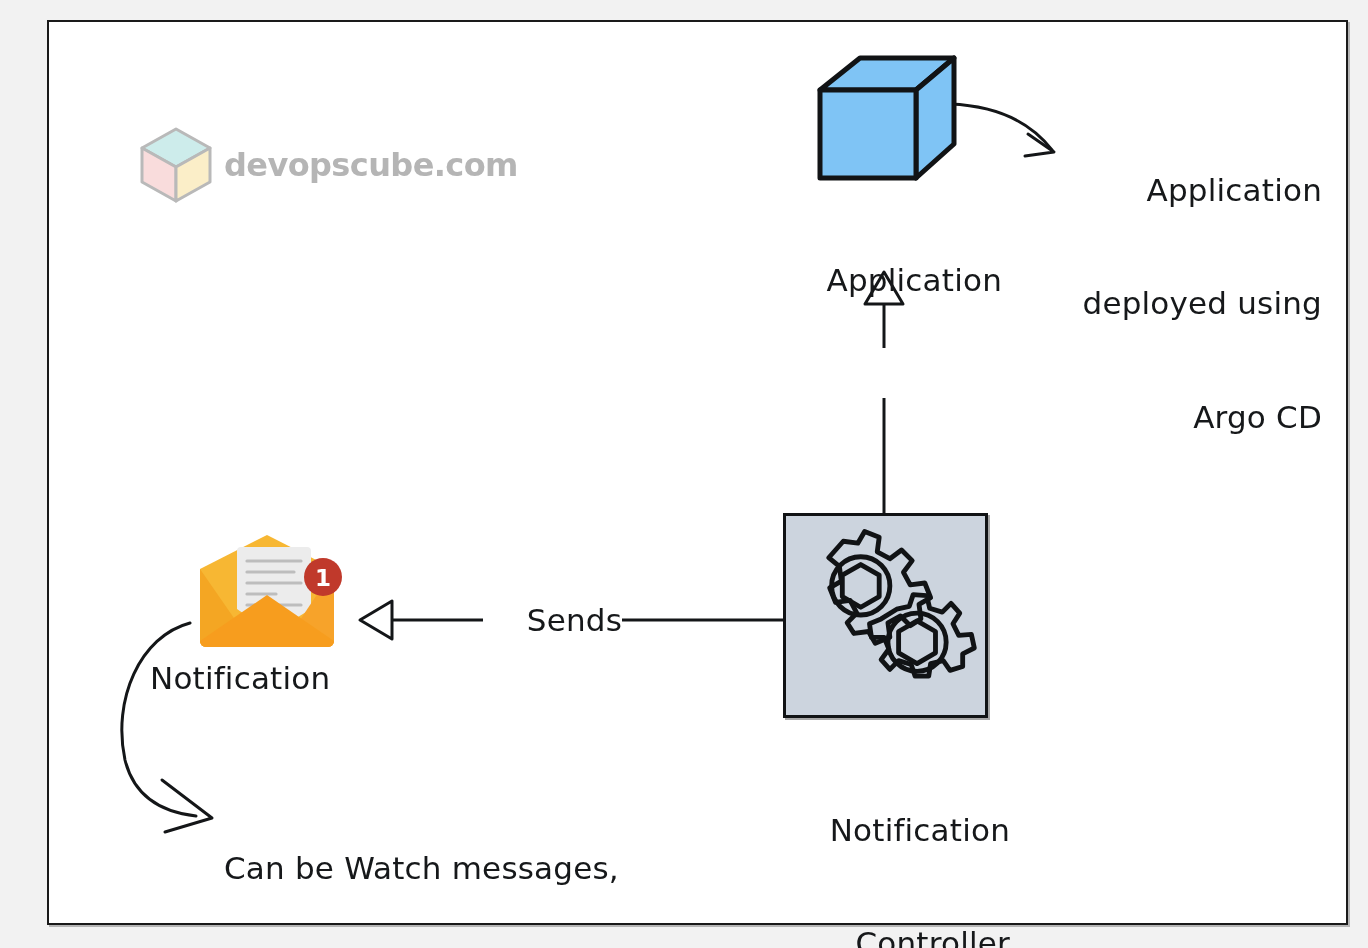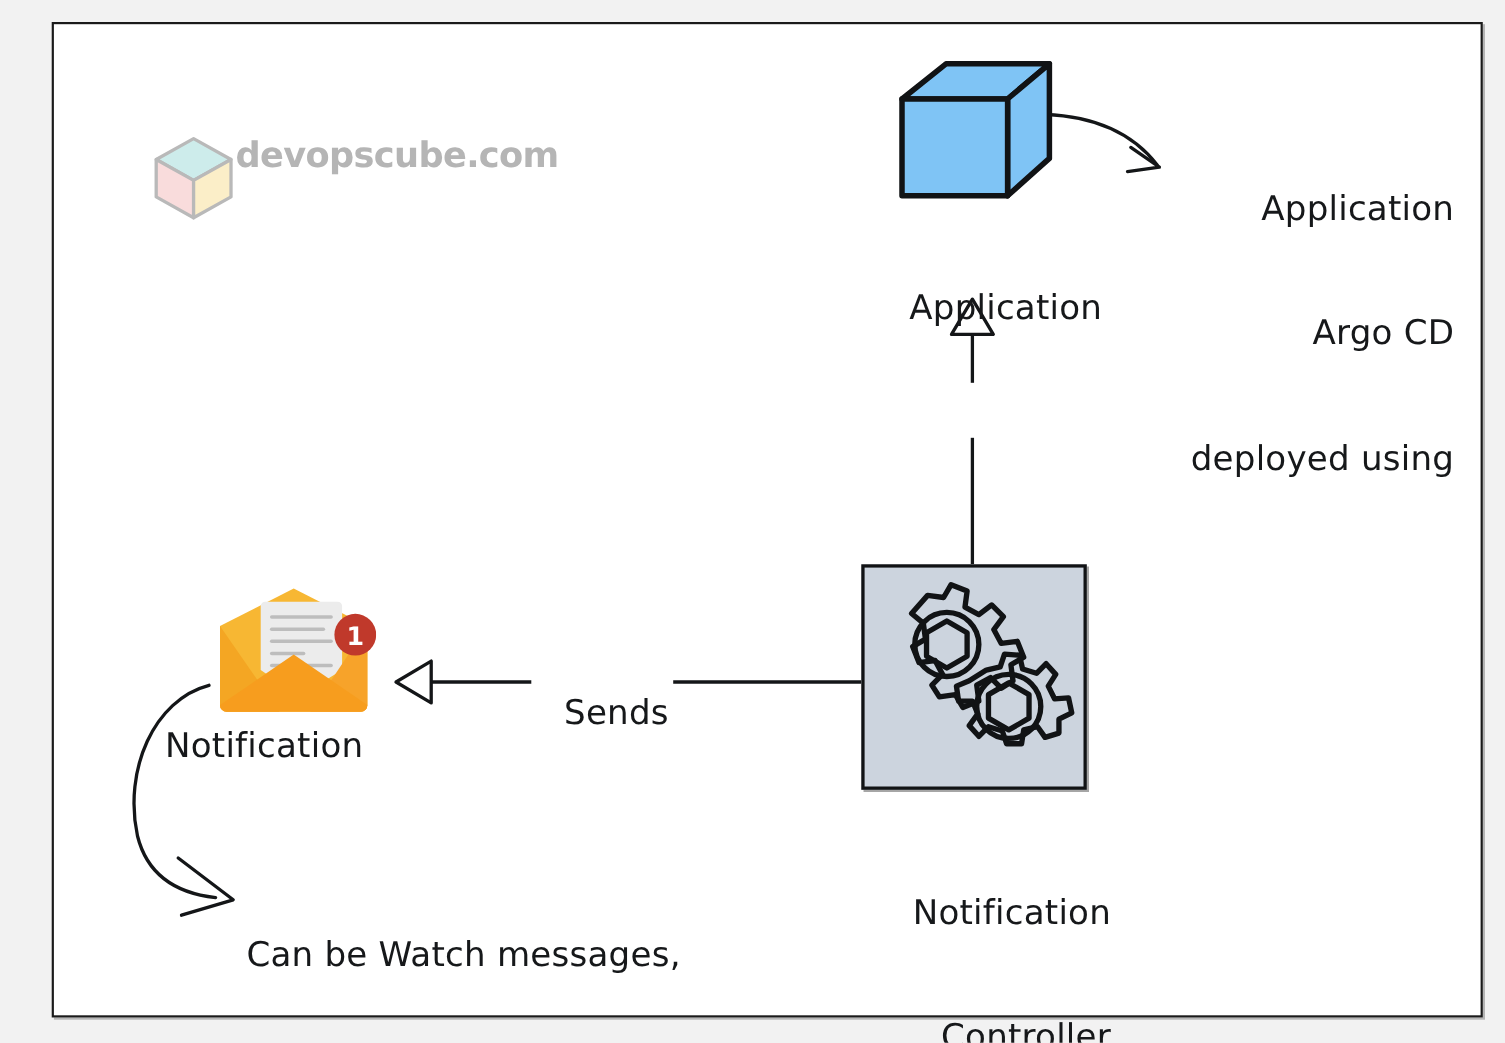--- a/index.html
+++ b/index.html
@@ -50,20 +50,22 @@
   }
 
   
   #logo-wrap {
     position: absolute;
     left: 138px;
     top: 122px;
     width: 360px;
     height: 86px;
     display: flex;
+    align-items: center;
+    gap: 10px;
   }
   #logo-cube {
     width: 76px;
     height: 80px;
     flex: 0 0 auto;
   }
   #logo-text {
     font-family: "DejaVu Sans", sans-serif;
     font-size: 32px;
     font-weight: 700;
@@ -97,26 +99,25 @@
   
   #watch-label {
     left: 716px;
     top: 355px;
     width: 336px;
     font-size: 31px;
   }
 
   
   #sends-label {
-    left: 478px;
+    left: 492px;
     top: 602px;
     width: 130px;
     font-size: 31px;
     background: #ffffff;
-    margin-top: 28px;
   }
 
   
   #ctrl-box {
     position: absolute;
     left: 783px;
     top: 513px;
     width: 205px;
     height: 205px;
     background: #ccd4de;
@@ -206,22 +207,22 @@
     <polygon points="8,38 48,6 142,6 104,38" fill="#7fc4f5" stroke="#111315" stroke-width="5" stroke-linejoin="round"></polygon>
     <polygon points="104,38 142,6 142,92 104,126" fill="#7fc4f5" stroke="#111315" stroke-width="5" stroke-linejoin="round"></polygon>
     <rect x="8" y="38" width="96" height="88" fill="#7fc4f5" stroke="#111315" stroke-width="5" stroke-linejoin="round"></rect>
   </svg>
   <div class="handtext" id="app-cube-label">
     <div>Application</div>
   </div>
 
   <div class="handtext" id="argo-note">
     <div>Application</div>
+    <div>deployed using</div>
     <div>Argo CD</div>
-    <div>deployed using</div>
   </div>
 
 
   <div class="handtext" id="sends-label">Sends</div>
 
   <div id="ctrl-box">
     <svg id="ctrl-gears" viewBox="0 0 205 205" xmlns="http://www.w3.org/2000/svg">
       <g fill="none" stroke="#111315" stroke-width="5" stroke-linejoin="round">
 
         <path d="M 62 32 L 77 34 L 84 22 L 99 28 L 97 43 L 110 50 L 122 41 L 133 52

